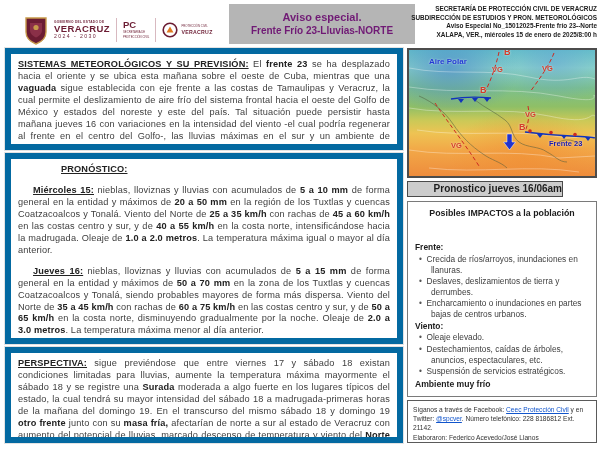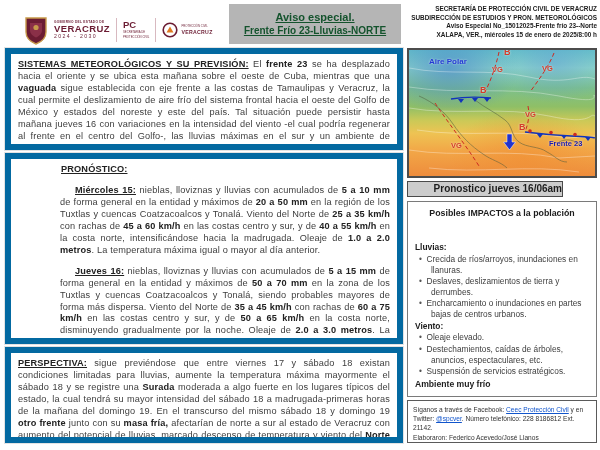--- a/index.html
+++ b/index.html
@@ -17,41 +17,41 @@
   .gov-period { font-size:5.2px; color:#6b1c33; letter-spacing:1.4px; margin-top:1px; }
   .vdiv { width:1px; height:24px; background:#d8b9c0; }
   .pc-block { display:flex; flex-direction:column; line-height:1; }
   .pc-big { font-size:9.5px; font-weight:bold; color:#6b1c33; }
   .pc-tiny { font-size:2.8px; color:#6b1c33; margin-top:1.5px; line-height:1.3; }
   .pcv { display:flex; align-items:center; gap:3px; }
   .pcv-txt { display:flex; flex-direction:column; line-height:1.2; }
   .pcv-tiny { font-size:2.8px; color:#6b1c33; }
   .pcv-name { font-size:5.2px; font-weight:bold; color:#6b1c33; letter-spacing:.3px; }
 
-  .banner { position:absolute; left:229px; top:4px; width:172px; height:40px;
-    background:#b5b5b5; color:#14532d; text-align:center; font-weight:bold;
-    display:flex; flex-direction:column; justify-content:center; line-height:1.25;text-decoration:underline; }
+  .banner { position:absolute; left:229px; top:4px; width:186px; height:40px;
+    background:#b5b5b5; color:#701a75; text-align:center; font-weight:bold;
+    display:flex; flex-direction:column; justify-content:center; line-height:1.25; }
   .banner .l1 { font-size:11px; }
   .banner .l2 { font-size:10px; white-space:nowrap;text-align:center; }
 
   .office { position:absolute; right:3px; top:5px; width:200px; text-align:right;
     font-size:6.4px; font-weight:bold; color:#1b1b1b; line-height:1.34; }
 
   
   .box { position:absolute; left:5px; width:398px; background:#fff;
     border:6px solid #0369a1; box-shadow:0 0 0 1px #e3e3e3; padding:5px 7px;
     font-size:9.2px; line-height:1.3; letter-spacing:.15px; text-align:justify;
     color:#3d3d3d; overflow:hidden; }
   .box-sistemas { top:48px; height:102px; }
   .box-pronostico { top:153px; height:191px; }
   .box-perspectiva { top:347px; height:96px; }
   .b { font-weight:bold; color:#222; }
   .u { text-decoration:underline; }
   .para-indent { text-indent:15px; }
-  .mt { margin-top:9px;margin-left:42px; }
+  .mt { margin-top:9px; }
   .heading-line { text-align:left;padding-left:43px; }
 
   
   .map-wrap { position:absolute; left:407px; top:48px; width:190px; height:130px;
     border:2px solid #4c4c4c; overflow:hidden; background:#7cc08c; }
   .map-wrap svg { display:block; }
   .map-label { position:absolute; font-weight:bold; white-space:nowrap;
     text-shadow:0 0 2px rgba(255,255,255,.75); }
   .lbl-air { left:20px; top:7px; font-size:8px; color:#2238d4; }
   .lbl-vg { color:#d43c2a; font-size:7.5px; }
@@ -225,21 +225,21 @@
     <span class="map-label lbl-vg" style="left:116px; top:60px;">VG</span>
     <span class="map-label lbl-b" style="left:110px; top:72px;">B</span>
     <span class="map-label lbl-vg" style="left:42px; top:91px;">VG</span>
     <span class="map-label lbl-frente">Frente 23</span>
   </div>
 
   <div class="map-caption">Pronostico jueves 16/06am</div>
 
   <div class="impacts">
     <div class="impacts-title">Posibles IMPACTOS a la población</div>
-    <div class="impact-heading">Lluvias:</div>
+    <div class="impact-heading">Frente:</div>
     <ul>
         <li>Crecida de ríos/arroyos, inundaciones en llanuras.</li>
         <li>Deslaves, deslizamientos de tierra y derrumbes.</li>
         <li>Encharcamiento o inundaciones en partes bajas de centros urbanos.</li>
       </ul>
     <div class="impact-heading">Viento:</div>
     <ul>
         <li>Oleaje elevado.</li>
         <li>Destechamientos, caídas de árboles, anuncios, espectaculares, etc.</li>
         <li>Suspensión de servicios estratégicos.</li>

